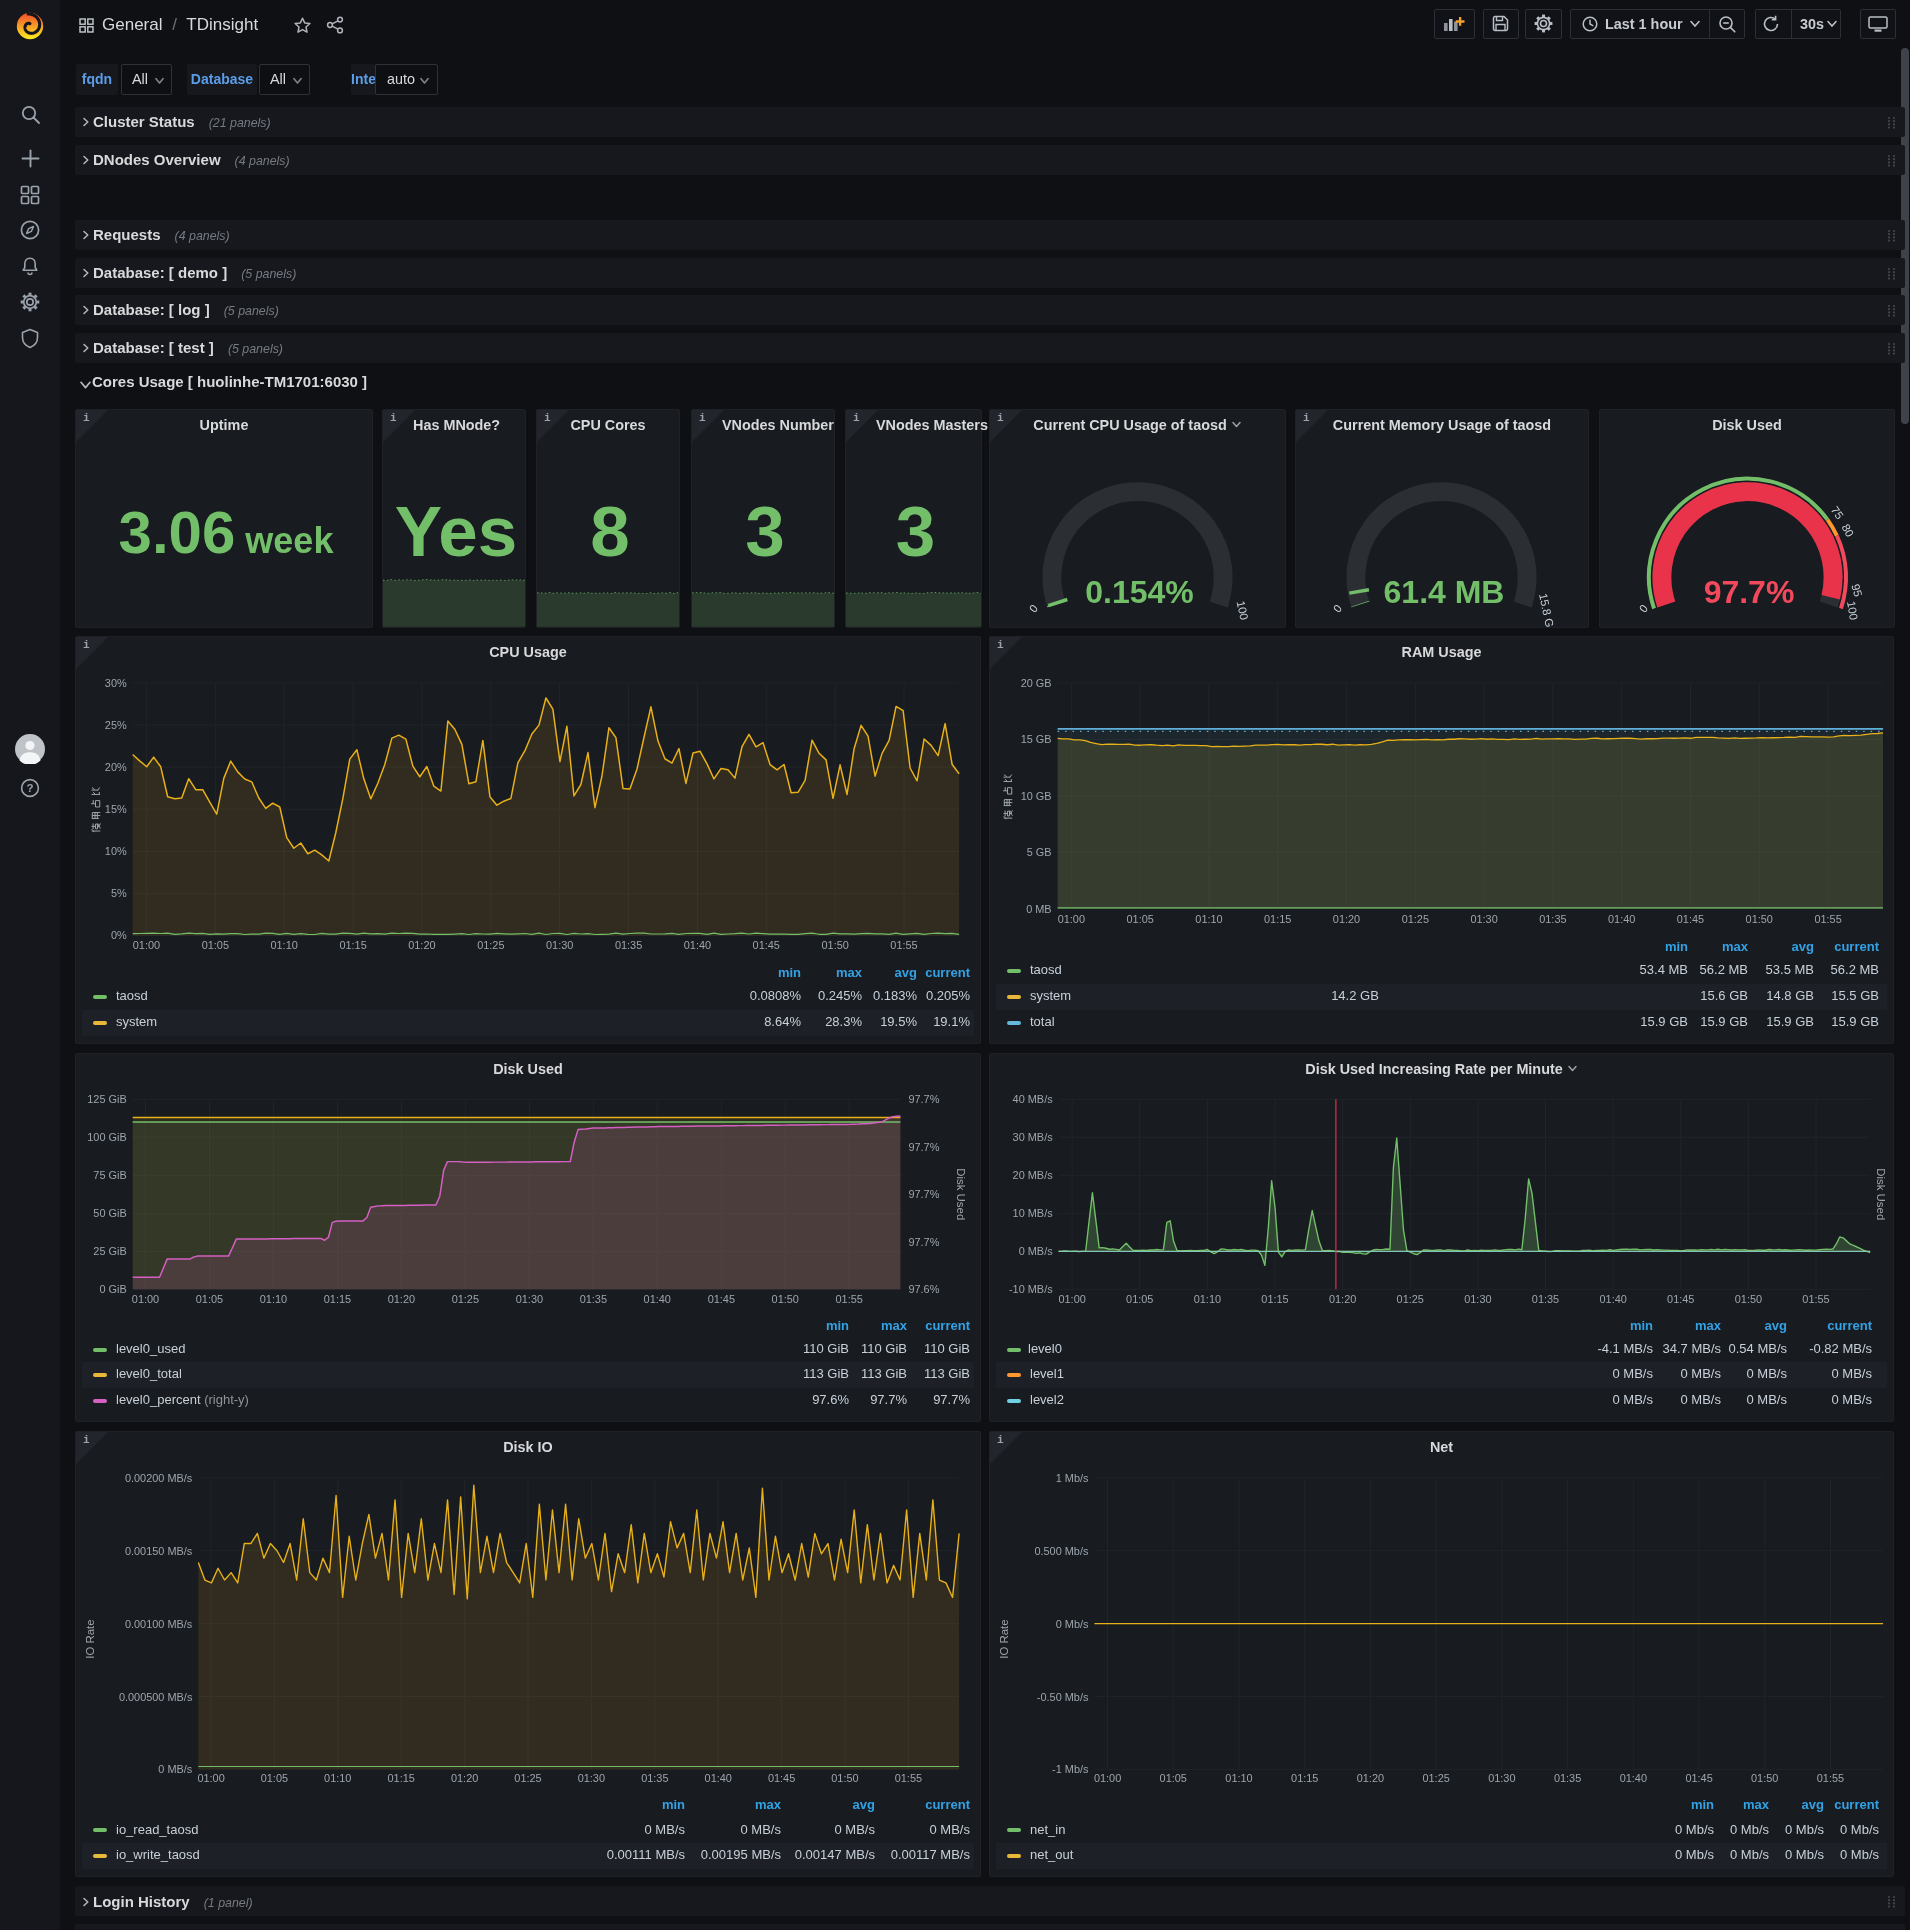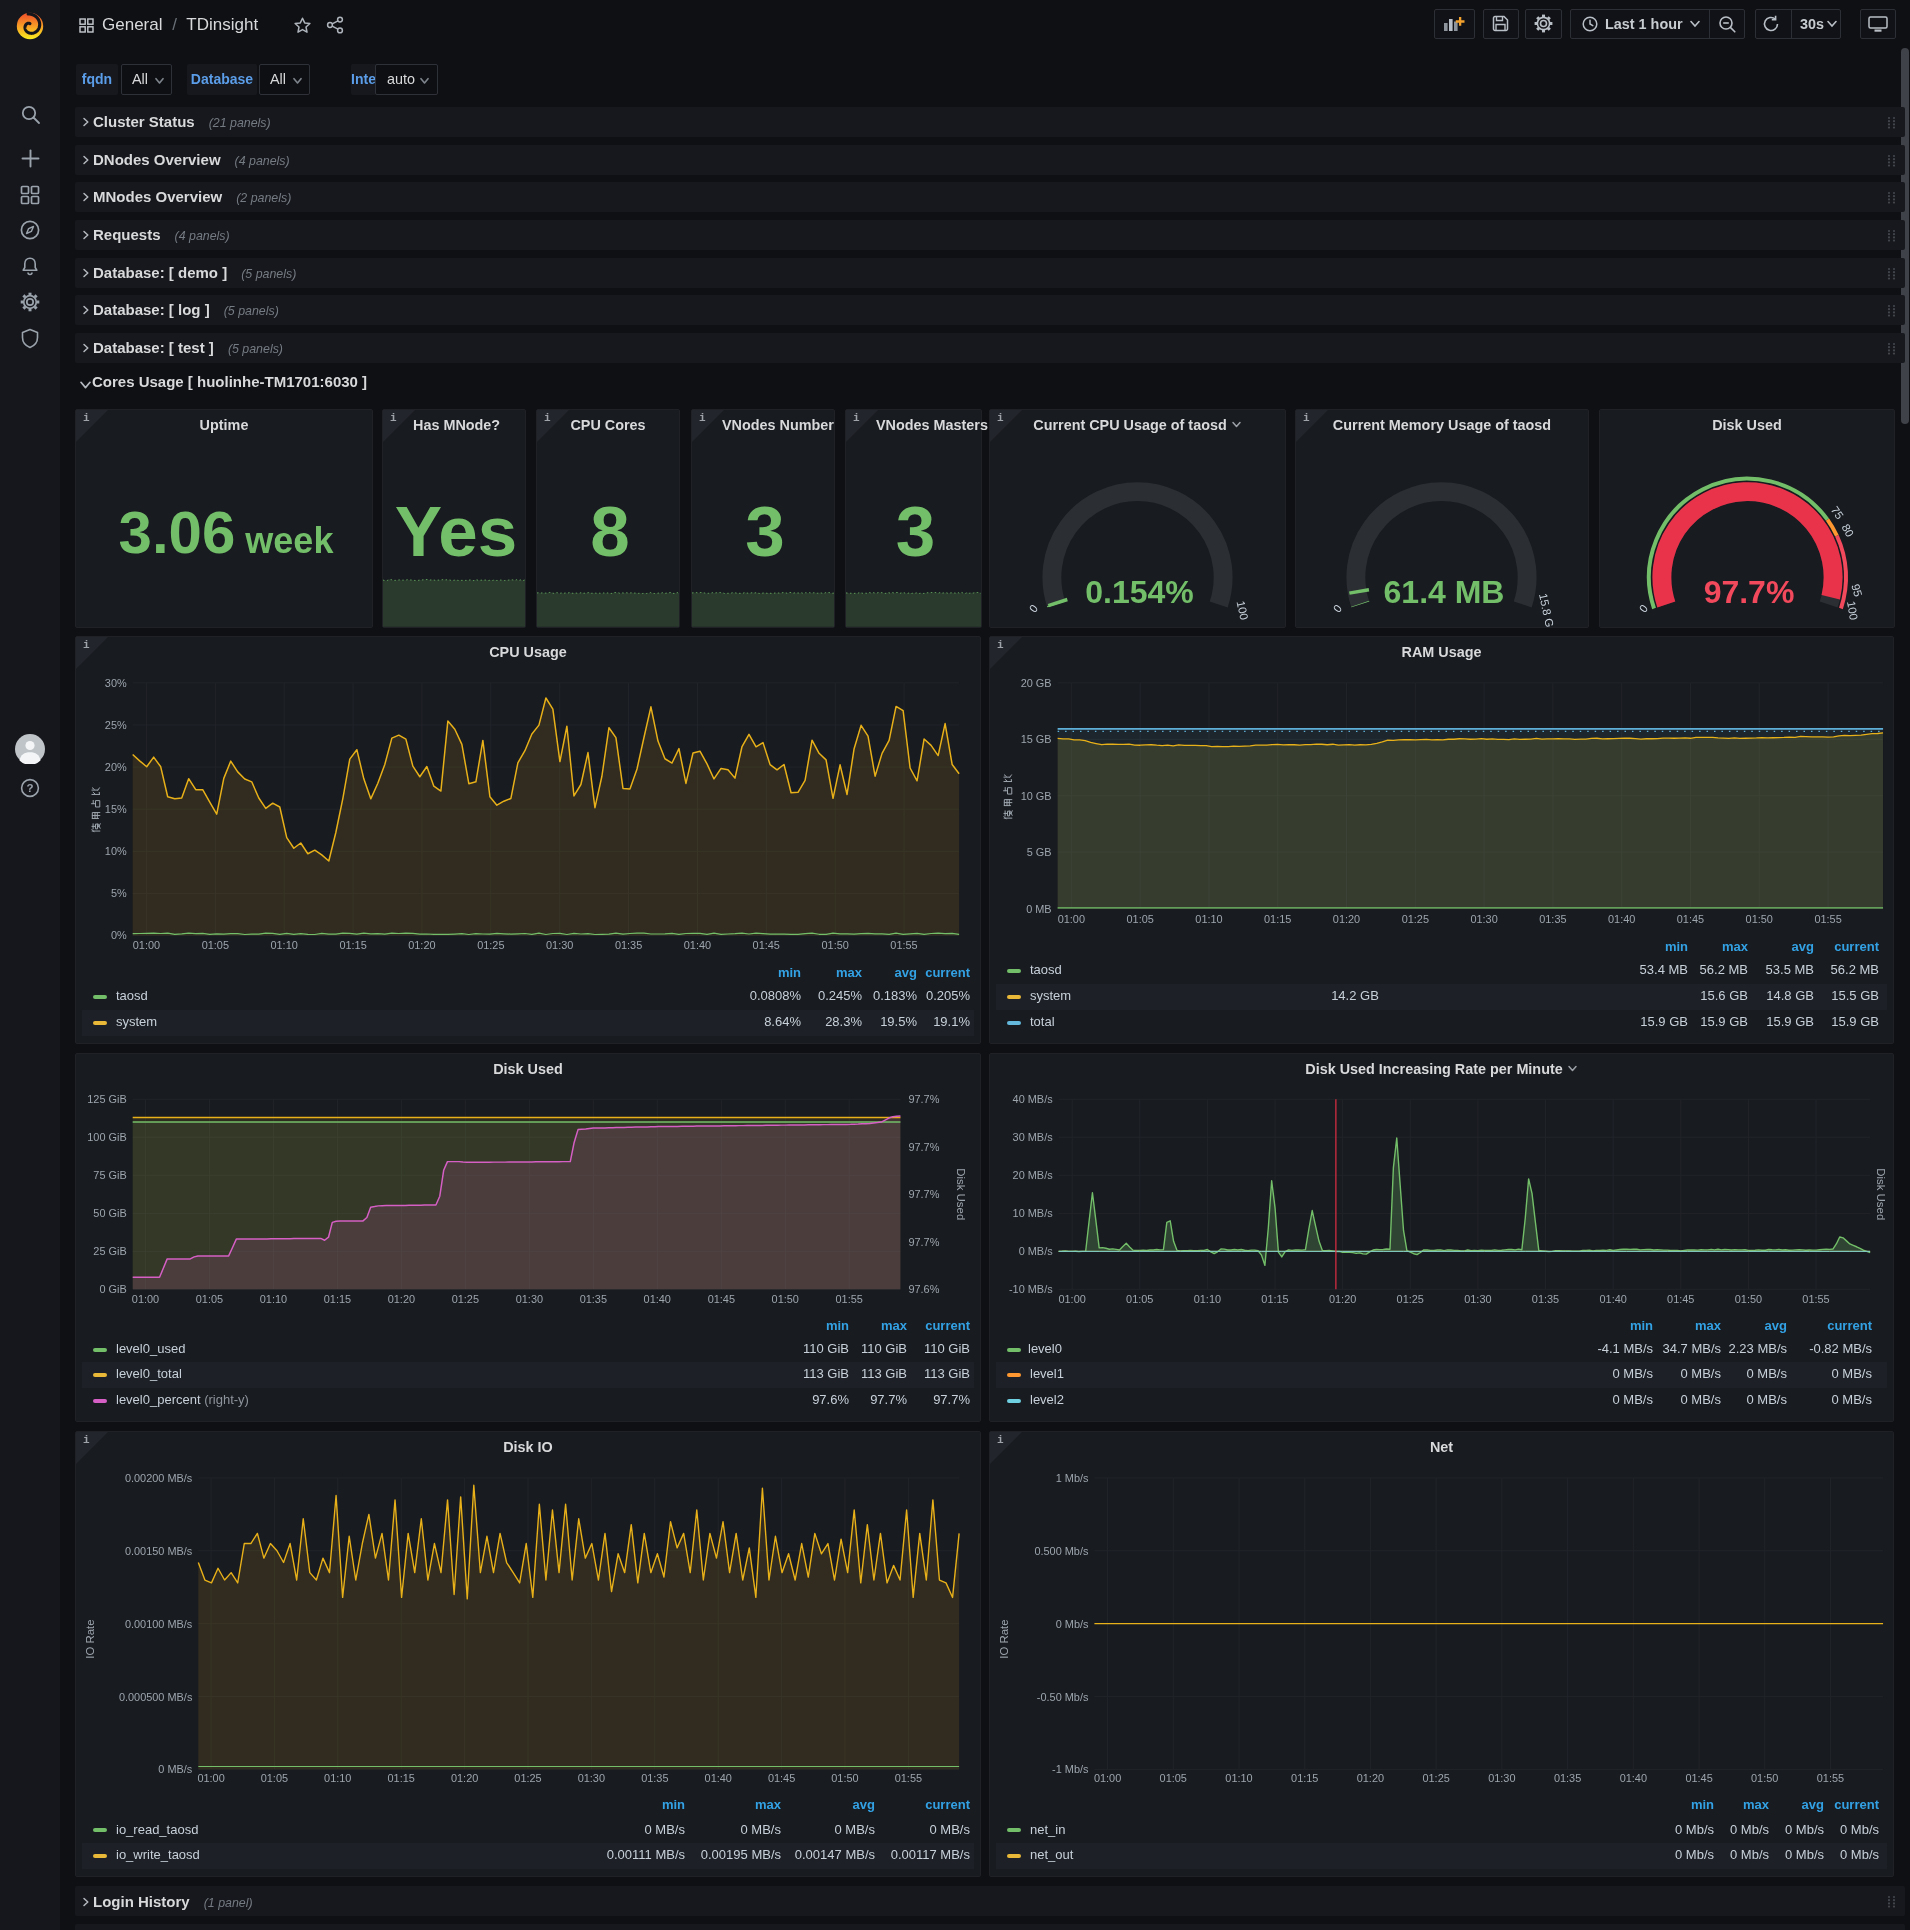--- a/index.html
+++ b/index.html
@@ -187,36 +187,20 @@
         <circle cx="7" cy="5.2" r="1.1" fill="#43464d"></circle>
         <circle cx="7" cy="8.4" r="1.1" fill="#43464d"></circle>
         <circle cx="7" cy="11.600000000000001" r="1.1" fill="#43464d"></circle>
       </svg>
     </div>
 <div class="rowstrip" style="top:145px;">
       <svg class="abs" style="left:6px;top:9px" width="10" height="12" viewBox="0 0 10 12">
         <polyline points="3,2.5 6.8,6 3,9.5" fill="none" stroke="#b4b9bf" stroke-width="1.5" stroke-linecap="round" stroke-linejoin="round"></polyline>
       </svg>
       <div class="rowtitle">DNodes Overview<span class="rowcount">(4 panels)</span></div>
-      <svg class="abs" style="right:8px;top:9px;" width="10" height="13" viewBox="0 0 10 13">
-        <circle cx="2" cy="2.0" r="1.1" fill="#43464d"></circle>
-        <circle cx="2" cy="5.2" r="1.1" fill="#43464d"></circle>
-        <circle cx="2" cy="8.4" r="1.1" fill="#43464d"></circle>
-        <circle cx="2" cy="11.600000000000001" r="1.1" fill="#43464d"></circle>
-        <circle cx="7" cy="2.0" r="1.1" fill="#43464d"></circle>
-        <circle cx="7" cy="5.2" r="1.1" fill="#43464d"></circle>
-        <circle cx="7" cy="8.4" r="1.1" fill="#43464d"></circle>
-        <circle cx="7" cy="11.600000000000001" r="1.1" fill="#43464d"></circle>
-      </svg>
-    </div>
-<div class="rowstrip" style="top:182px;">
-      <svg class="abs" style="left:6px;top:9px" width="10" height="12" viewBox="0 0 10 12">
-        <polyline points="3,2.5 6.8,6 3,9.5" fill="none" stroke="#b4b9bf" stroke-width="1.5" stroke-linecap="round" stroke-linejoin="round"></polyline>
-      </svg>
-      <div class="rowtitle">MNodes Overview<span class="rowcount">(2 panels)</span></div>
       <svg class="abs" style="right:8px;top:9px;" width="10" height="13" viewBox="0 0 10 13">
         <circle cx="2" cy="2.0" r="1.1" fill="#43464d"></circle>
         <circle cx="2" cy="5.2" r="1.1" fill="#43464d"></circle>
         <circle cx="2" cy="8.4" r="1.1" fill="#43464d"></circle>
         <circle cx="2" cy="11.600000000000001" r="1.1" fill="#43464d"></circle>
         <circle cx="7" cy="2.0" r="1.1" fill="#43464d"></circle>
         <circle cx="7" cy="5.2" r="1.1" fill="#43464d"></circle>
         <circle cx="7" cy="8.4" r="1.1" fill="#43464d"></circle>
         <circle cx="7" cy="11.600000000000001" r="1.1" fill="#43464d"></circle>
       </svg>
@@ -649,21 +633,21 @@
       </svg>
 <div class="zebra" style="left:6px;right:6px;top:308px;height:26px;"></div>
       <div class="leg" style="left:0;width:663px;top:264px;text-align:right;color:#33a2e5;font-weight:700;">min</div>
       <div class="leg" style="left:0;width:731px;top:264px;text-align:right;color:#33a2e5;font-weight:700;">max</div>
       <div class="leg" style="left:0;width:797px;top:264px;text-align:right;color:#33a2e5;font-weight:700;">avg</div>
       <div class="leg" style="left:0;width:882px;top:264px;text-align:right;color:#33a2e5;font-weight:700;">current</div>
       <div class="abs" style="left:17px;top:294px;width:14px;height:4px;border-radius:2px;background:#73bf69;"></div>
       <div class="leg" style="left:38px;top:287px;">level0</div>
       <div class="leg" style="left:0;width:663px;top:287px;text-align:right;">-4.1 MB/s</div>
       <div class="leg" style="left:0;width:731px;top:287px;text-align:right;">34.7 MB/s</div>
-      <div class="leg" style="left:0;width:797px;top:287px;text-align:right;">2.23 MB/s</div>
+      <div class="leg" style="left:0;width:797px;top:287px;text-align:right;">0.54 MB/s</div>
       <div class="leg" style="left:0;width:882px;top:287px;text-align:right;">-0.82 MB/s</div>
       <div class="abs" style="left:17px;top:319px;width:14px;height:4px;border-radius:2px;background:#ff9830;"></div>
       <div class="leg" style="left:40px;top:312px;">level1</div>
       <div class="leg" style="left:0;width:663px;top:312px;text-align:right;">0 MB/s</div>
       <div class="leg" style="left:0;width:731px;top:312px;text-align:right;">0 MB/s</div>
       <div class="leg" style="left:0;width:797px;top:312px;text-align:right;">0 MB/s</div>
       <div class="leg" style="left:0;width:882px;top:312px;text-align:right;">0 MB/s</div>
       <div class="abs" style="left:17px;top:345px;width:14px;height:4px;border-radius:2px;background:#6ed0e0;"></div>
       <div class="leg" style="left:40px;top:338px;">level2</div>
       <div class="leg" style="left:0;width:663px;top:338px;text-align:right;">0 MB/s</div>

